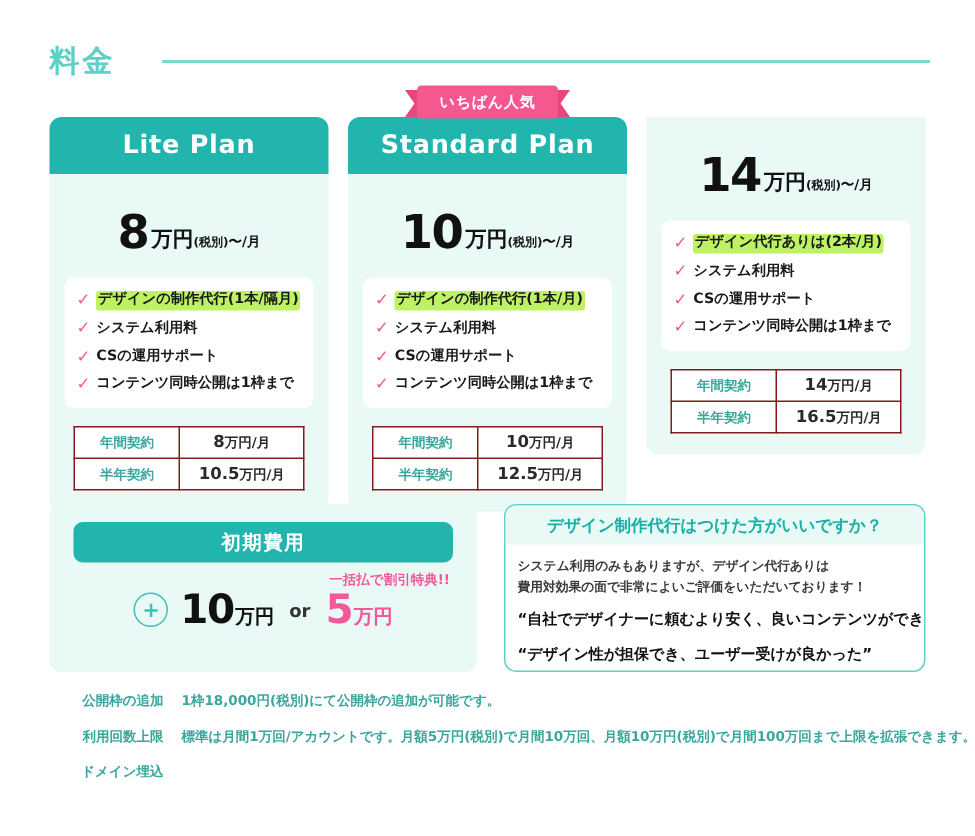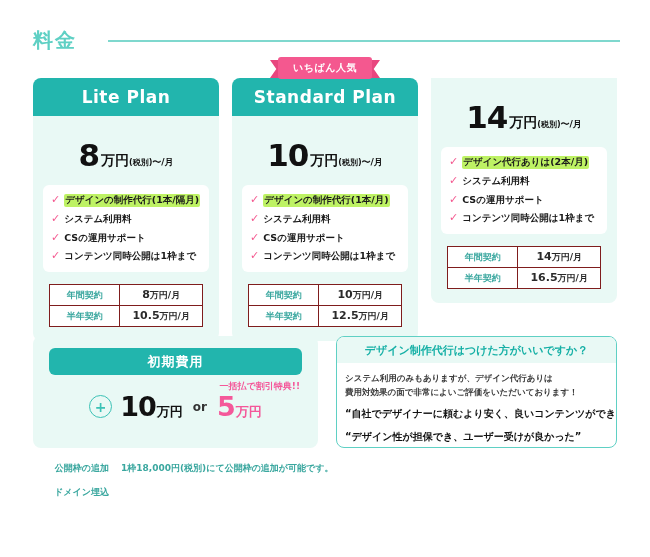--- a/index.html
+++ b/index.html
@@ -482,15 +482,19 @@
     <div class="info-quote">“デザイン性が担保でき、ユーザー受けが良かった”</div>
   </div>
 </div>
 
 <div class="notes">
   <div class="note-row">
     <span class="note-label">公開枠の追加</span>
     <span class="note-text">1枠18,000円(税別)にて公開枠の追加が可能です。</span>
   </div>
   <div class="note-row">
+    <span class="note-label">利用回数上限</span>
+    <span class="note-text">標準は月間1万回/アカウントです。月額5万円(税別)で月間10万回、月額10万円(税別)で月間100万回まで上限を拡張できます。</span>
+  </div>
+  <div class="note-row">
     <span class="note-label">ドメイン埋込</span>
   </div>
 </div>
 
 </body></html>

